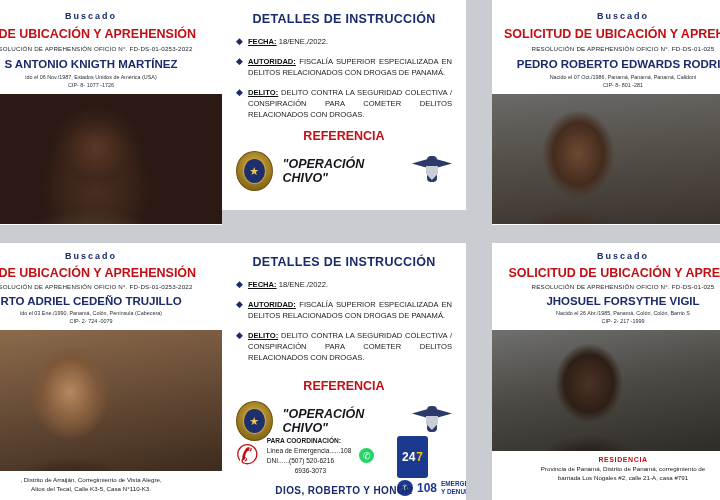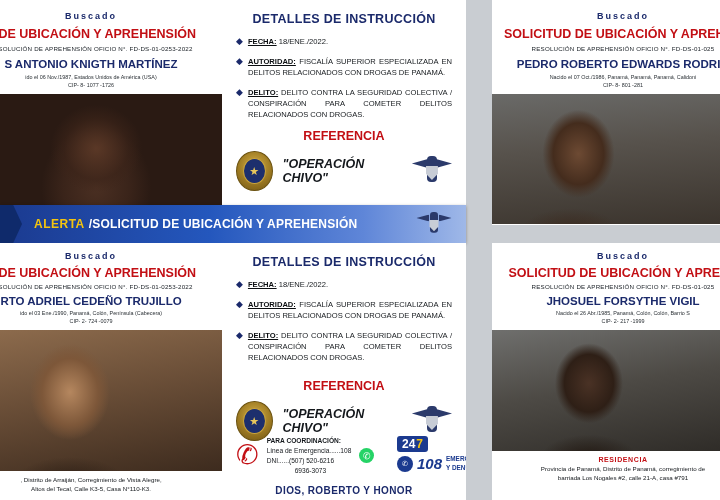--- a/index.html
+++ b/index.html
@@ -187,21 +187,21 @@
   .wa {
     width: 15px; height: 15px; border-radius: 50%;
     background: #25d366; position: relative;
   }
   .wa::after {
     content: "✆"; position: absolute; left: 50%; top: 50%;
     transform: translate(-50%,-50%); color: #fff; font-size: 9px;
   }
   .badge247 {
     background: #1b3a8f; color: #fff; font-weight: bold;
-    font-size: 12px; padding: 1px 5px; border-radius: 3px;
+    font-size: 12px; padding: 14px 5px; border-radius: 3px;
     display: flex; align-items: center; gap: 1px;
   }
   .badge247 .dot7 { color: #f4c40f; }
   .emerg {
     display: flex; align-items: center; gap: 4px;
   }
   .emerg .circle {
     width: 16px; height: 16px; border-radius: 50%;
     background: #1b3a8f; color: #fff; font-size: 7px;
     display: flex; align-items: center; justify-content: center;
@@ -290,33 +290,20 @@
     <div class="photo" style="height:130px; margin-top:4px;">
       <div class="grad" style="background:
         linear-gradient(175deg,#6a6a68 0%, #57524c 40%, #3a332c 100%);"></div>
       <div class="grad" style="background:
         radial-gradient(ellipse 36px 44px at 33% 46%, #6d4a33 0%, #442c1d 70%, rgba(0,0,0,0) 100%);"></div>
       <div class="grad" style="background:
         radial-gradient(ellipse 52px 26px at 30% 108%, #3c2a1e 0%, rgba(0,0,0,0) 100%);"></div>
     </div>
   </div>
 
-  <div class="alert-band" style="top:205px;">
-    <div class="chev"></div>
-    <div class="alert-word">ALERTA</div>
-    <div class="alert-rest">/SOLICITUD DE UBICACIÓN Y APREHENSIÓN</div>
-    <div class="band-emblem">
-      <div class="eagle" style="transform:scale(.8);">
-        <div class="wl"></div>
-          <div class="wr"></div>
-          <div class="body"></div>
-          <div class="shield"></div>
-      </div>
-    </div>
-  </div>
 
   <div class="poster" style="left:-40px; top:243px; width:262px; height:257px;">
     <div class="col-head" style="margin-top:8px;">Buscado</div>
     <div class="col-title" style="margin-top:5px;">D DE UBICACIÓN Y APREHENSIÓN</div>
     <div class="col-sub" style="margin-top:3px;">RESOLUCIÓN DE APREHENSIÓN OFICIO N°. FD-DS-01-0253-2022</div>
     <div class="col-name" style="margin-top:5px;">RTO ADRIEL CEDEÑO TRUJILLO</div>
     <div class="col-meta" style="margin-top:2px;">ido el 03 Ene./1990, Panamá, Colón, Península (Cabecera)</div>
     <div class="col-meta">CIP- 2- 724 -0079</div>
     <div class="photo" style="height:141px; margin-top:4px;">
       <div class="grad" style="background:
@@ -376,21 +363,21 @@
       <div class="wa"></div>
     </div>
 
     <div class="foot" style="left:175px; top:193px; flex-direction:column; align-items:flex-start; gap:2px;">
       <div class="badge247">
         <span>24</span>
           <span class="dot7">7</span>
       </div>
       <div class="emerg">
         <div class="circle">✆</div>
-        <div class="txt" style="font-size:15px;font-style:italic;">108</div>
+        <div class="txt" style="font-size:12px;">108</div>
         <div class="txt" style="white-space:pre-line;">EMERGENCIAS
 Y DENUNCIAS</div>
       </div>
     </div>
 
     <div class="motto" style="left:0; right:0; top:242px;">DIOS, ROBERTO Y HONOR</div>
   </div>
 
   <div class="poster" style="left:492px; top:243px; width:262px; height:257px;">
     <div class="col-head" style="margin-top:8px;">Buscado</div>

